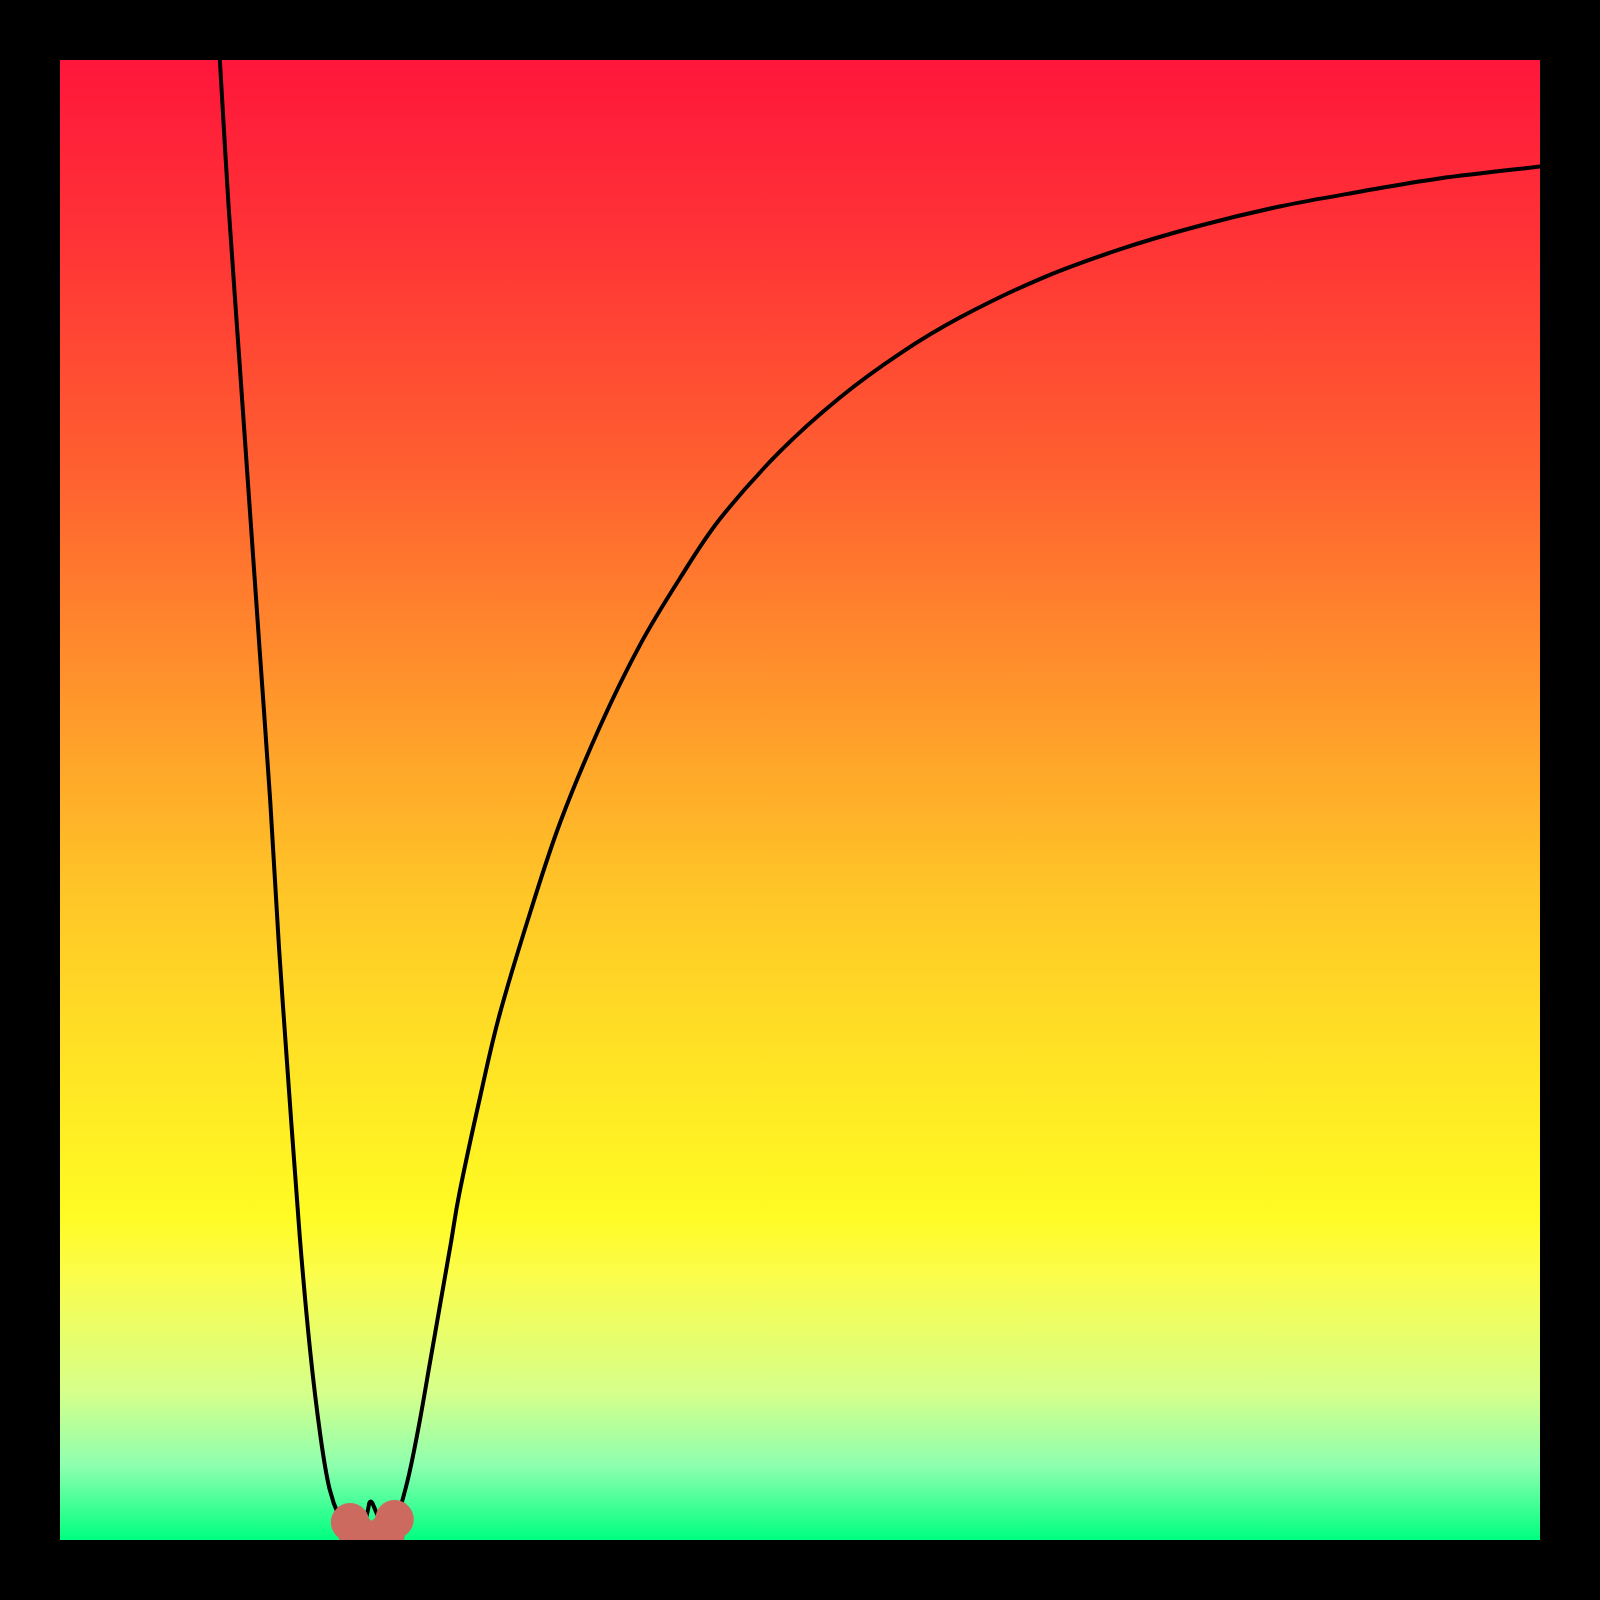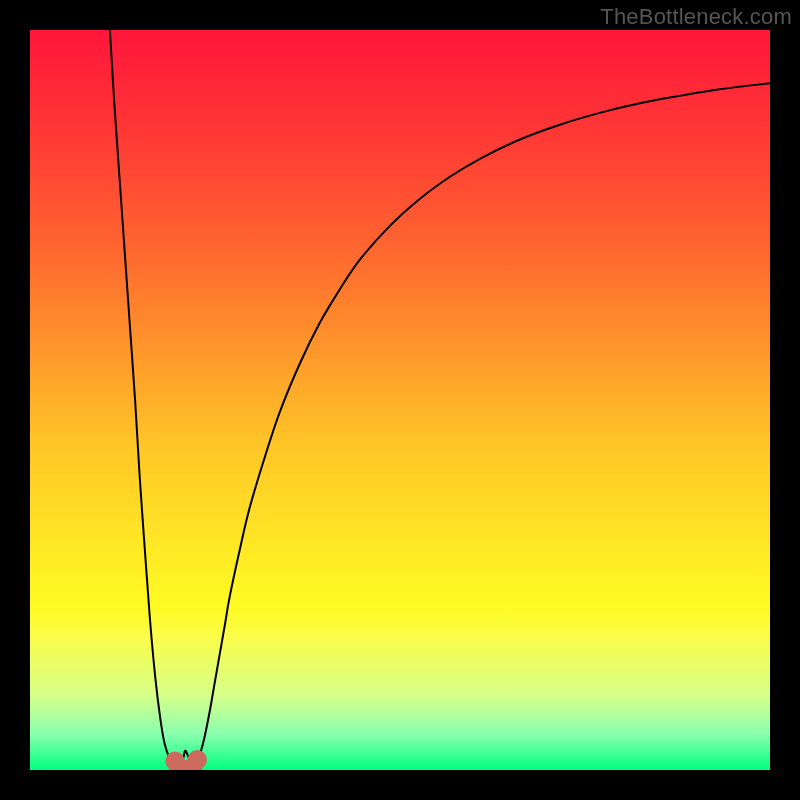--- a/index.html
+++ b/index.html
@@ -69,14 +69,13 @@
           <path d="M 10.800 0.000 C 10.900 1.667 11.183 6.667 11.400 10.000 C 11.617 13.333 11.867 16.667 12.100 20.000 C 12.333 23.333 12.567 26.667 12.800 30.000 C 13.033 33.333 13.267 36.667 13.500 40.000 C 13.733 43.333 13.983 46.667 14.200 50.000 C 14.417 53.333 14.583 56.667 14.800 60.000 C 15.017 63.333 15.267 66.750 15.500 70.000 C 15.733 73.250 15.967 76.633 16.200 79.500 C 16.433 82.367 16.667 84.950 16.900 87.200 C 17.133 89.450 17.383 91.450 17.600 93.000 C 17.817 94.550 17.983 95.583 18.200 96.500 C 18.417 97.417 18.667 98.000 18.900 98.500 C 19.133 99.000 19.417 99.283 19.600 99.500 C 19.783 99.717 19.883 99.800 20.000 99.800 C 20.117 99.800 20.200 99.667 20.300 99.500 C 20.400 99.333 20.517 99.050 20.600 98.800 C 20.683 98.550 20.750 98.217 20.800 98.000 C 20.850 97.783 20.867 97.600 20.900 97.500 C 20.933 97.400 20.967 97.400 21.000 97.400 C 21.033 97.400 21.033 97.367 21.100 97.500 C 21.167 97.633 21.283 97.917 21.400 98.200 C 21.517 98.483 21.700 98.933 21.800 99.200 C 21.900 99.467 21.917 99.717 22.000 99.800 C 22.083 99.883 22.200 99.833 22.300 99.700 C 22.400 99.567 22.483 99.317 22.600 99.000 C 22.717 98.683 22.833 98.383 23.000 97.800 C 23.167 97.217 23.383 96.467 23.600 95.500 C 23.817 94.533 24.067 93.250 24.300 92.000 C 24.533 90.750 24.767 89.333 25.000 88.000 C 25.233 86.667 25.467 85.333 25.700 84.000 C 25.933 82.667 26.183 81.250 26.400 80.000 C 26.617 78.750 26.667 78.167 27.000 76.500 C 27.333 74.833 27.950 72.000 28.400 70.000 C 28.850 68.000 29.133 66.583 29.700 64.500 C 30.267 62.417 31.117 59.667 31.800 57.500 C 32.483 55.333 33.017 53.583 33.800 51.500 C 34.583 49.417 35.600 47.000 36.500 45.000 C 37.400 43.000 38.300 41.167 39.200 39.500 C 40.100 37.833 41.000 36.417 41.900 35.000 C 42.800 33.583 43.483 32.417 44.600 31.000 C 45.717 29.583 47.250 27.867 48.600 26.500 C 49.950 25.133 51.333 23.917 52.700 22.800 C 54.067 21.683 55.450 20.700 56.800 19.800 C 58.150 18.900 59.233 18.233 60.800 17.400 C 62.367 16.567 64.400 15.567 66.200 14.800 C 68.000 14.033 69.800 13.400 71.600 12.800 C 73.400 12.200 75.200 11.683 77.000 11.200 C 78.800 10.717 80.600 10.283 82.400 9.900 C 84.200 9.517 86.000 9.217 87.800 8.900 C 89.600 8.583 91.167 8.283 93.200 8.000 C 95.233 7.717 98.867 7.333 100.000 7.200" fill="none" stroke="#000000" stroke-width="0.2703" stroke-linecap="round" stroke-linejoin="round" vector-effect="non-scaling-stroke" style="stroke-width: 2px;"></path>
         </g>
       <g id="marker-layer">
           <circle cx="19.600" cy="98.800" r="1.300" fill="#cc6a60"></circle>
           <circle cx="20.100" cy="99.600" r="1.300" fill="#cc6a60"></circle>
           <circle cx="22.000" cy="99.600" r="1.300" fill="#cc6a60"></circle>
           <circle cx="22.600" cy="98.600" r="1.300" fill="#cc6a60"></circle>
         </g>
     </svg>
   </div>
-  <div class="attribution">TheBottleneck.com</div>
 </div>
 
 </body></html>

